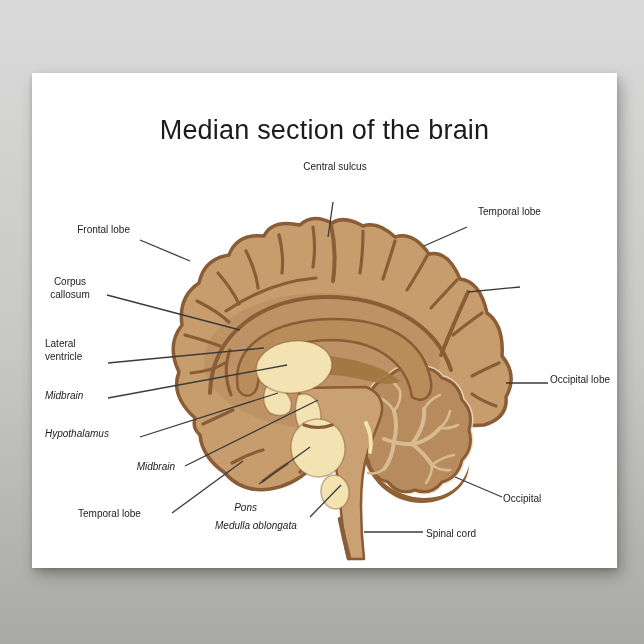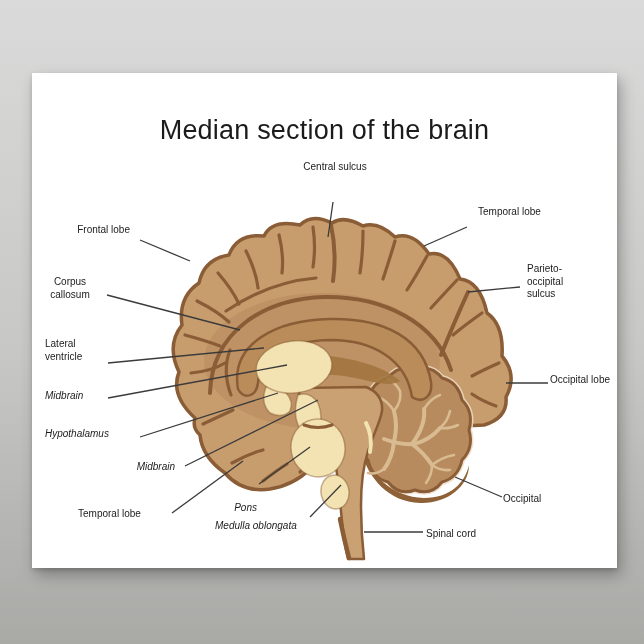--- a/index.html
+++ b/index.html
@@ -136,21 +136,20 @@
       <line class="leader" x1="278" y1="444" x2="309" y2="412"></line>
       <line class="leader" x1="391" y1="459" x2="332" y2="459"></line>
       <line class="leader" x1="470" y1="424" x2="423" y2="404"></line>
       <line class="leader" x1="516" y1="310" x2="474" y2="310"></line>
     </g>
   </svg>
 
   <div class="label nowrap alignright" style="right:487px;top:151px">Frontal lobe</div>
   <div class="label center" style="left:268px;top:88px;width:70px">Central sulcus</div>
   <div class="label" style="left:446px;top:133px;width:70px">Temporal lobe</div>
-  <div class="label" style="left:495px;top:190px;width:66px">Parieto-occipital sulcus</div>
   <div class="label" style="left:13px;top:265px;width:66px">Lateral ventricle</div>
   <div class="label center" style="left:8px;top:203px;width:60px">Corpus callosum</div>
   <div class="label italic nowrap" style="left:13px;top:317px">Midbrain</div>
   <div class="label italic nowrap" style="left:13px;top:355px">Hypothalamus</div>
   <div class="label italic nowrap alignright" style="right:442px;top:388px">Midbrain</div>
   <div class="label italic nowrap alignright" style="right:360px;top:429px">Pons</div>
   <div class="label nowrap" style="left:46px;top:435px">Temporal lobe</div>
   <div class="label italic nowrap" style="left:183px;top:447px">Medulla oblongata</div>
   <div class="label nowrap" style="left:394px;top:455px">Spinal cord</div>
   <div class="label nowrap" style="left:471px;top:420px">Occipital</div>

